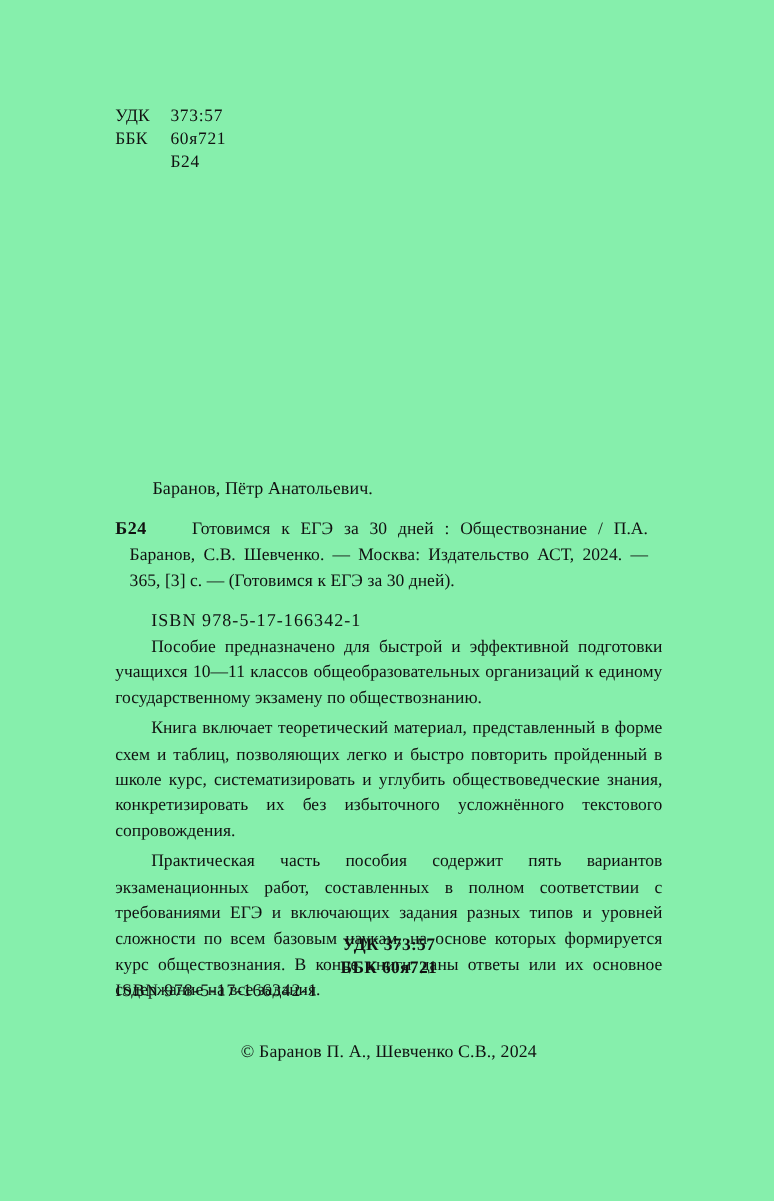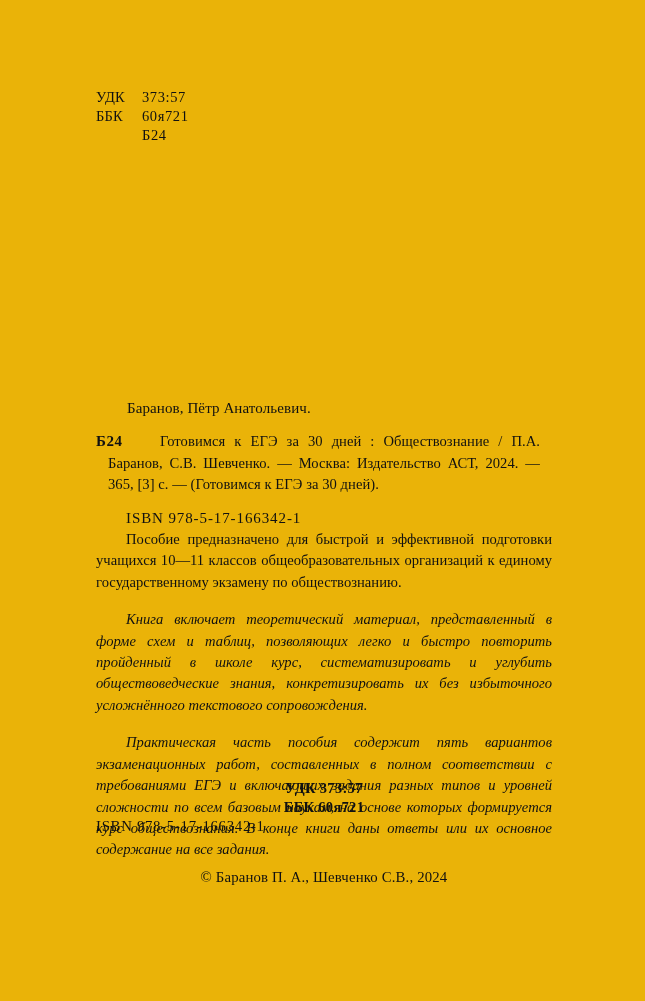--- a/index.html
+++ b/index.html
@@ -13,21 +13,21 @@
     position: relative;
     font-family: "Liberation Serif", serif;
     color: #111111;
     overflow: hidden;
   }
   .page {
     position: absolute;
     left: 0; top: 0;
     width: 645px;
     height: 1001px;
-    background: #eab308;
+    background: #86efac;
   }
 
   
   .class-block {
     position: absolute;
     left: 96px;
     top: 88px;
     font-family: "Liberation Serif", serif;
     font-size: 14.5px;
     line-height: 19px;
@@ -91,22 +91,21 @@
     letter-spacing: 0.9px;
     font-size: 15px;
   }
   p.para {
     margin: 0;
     text-indent: 30px;
     text-align: justify;
     letter-spacing: 0.02px;
   }
   p.para + p.para {
-    margin-top: 16px;
-    font-style: italic;
+    margin-top: 4px;
   }
 
   
   .bottom-codes {
     position: absolute;
     left: 96px;
     top: 779px;
     width: 456px;
     text-align: center;
     font-weight: bold;

